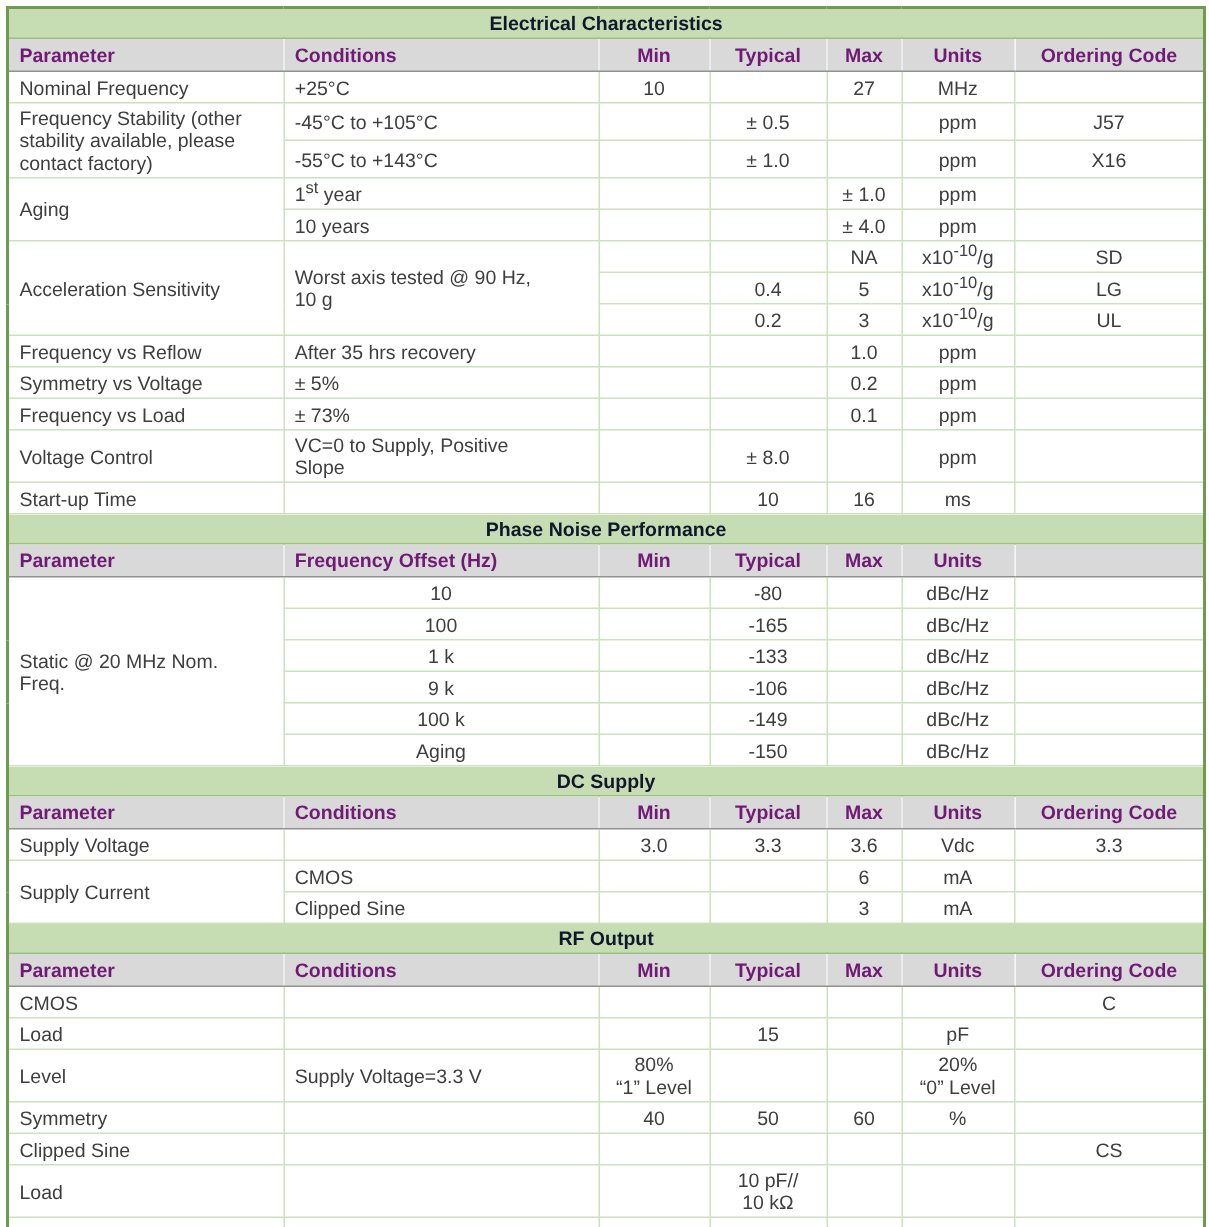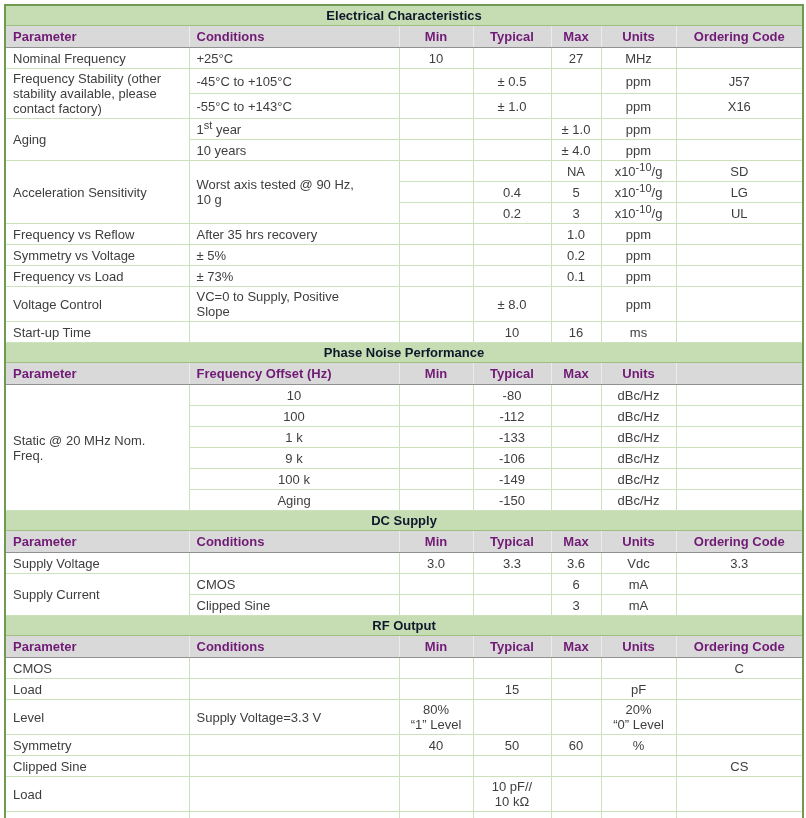--- a/index.html
+++ b/index.html
@@ -196,21 +196,21 @@
           <td class="center">10</td>
           <td class="center"></td>
           <td class="center">-80</td>
           <td class="center"></td>
           <td class="center">dBc/Hz</td>
           <td class="center"></td>
         </tr>
         <tr>
           <td class="center">100</td>
           <td class="center"></td>
-          <td class="center">-112</td>
+          <td class="center">-165</td>
           <td class="center"></td>
           <td class="center">dBc/Hz</td>
           <td class="center"></td>
         </tr>
         <tr>
           <td class="center">1 k</td>
           <td class="center"></td>
           <td class="center">-133</td>
           <td class="center"></td>
           <td class="center">dBc/Hz</td>

